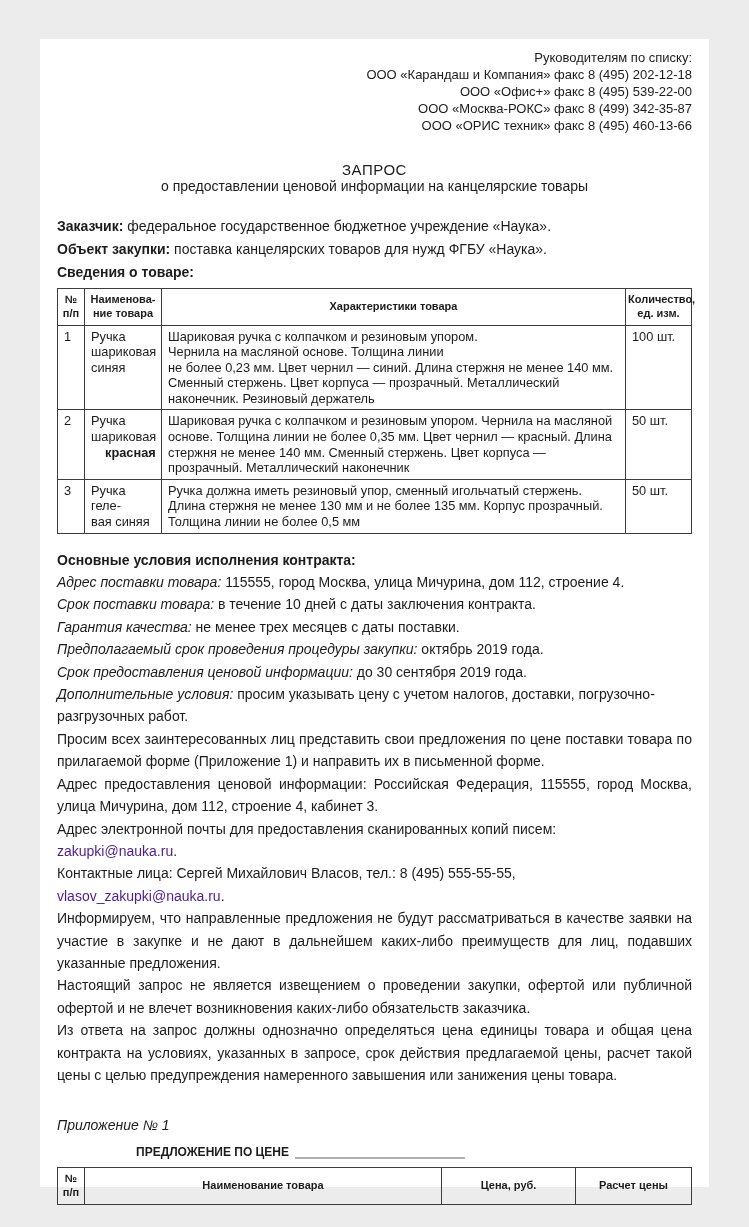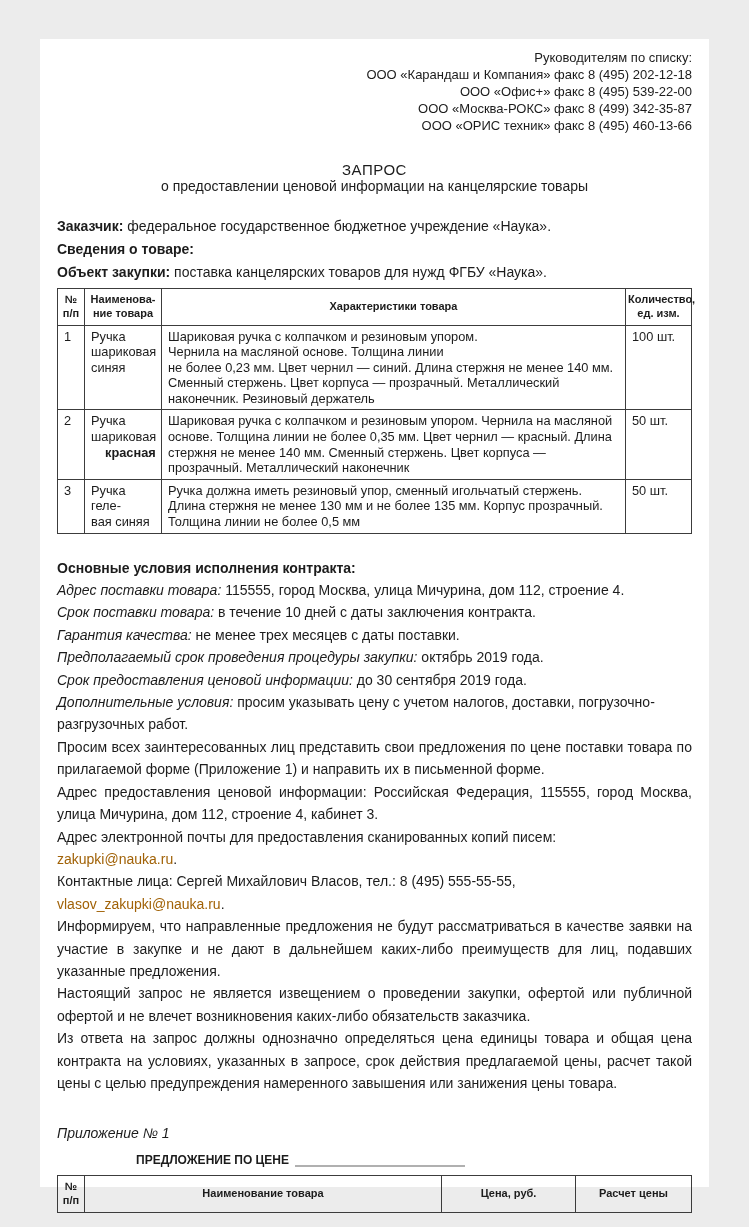--- a/index.html
+++ b/index.html
@@ -18,25 +18,25 @@
   table, th, td { border:1px solid #3c3c3c; }
   th { font-size:11px; font-weight:bold; text-align:center; vertical-align:middle; padding:4px 2px; line-height:1.25; white-space:pre-line; }
   td { font-size:12.8px; vertical-align:top; padding:3px 6px; line-height:15.6px; }
   .goods-table { margin-top:4px; }
   .goods-table .c-num { width:27px; }
   .goods-table .c-name { width:77px; }
   .goods-table .c-qty { width:66px; }
   .pre { white-space:pre-line; }
   .name-bold { display:block; font-weight:bold;margin-left:14px; }
 
-  .cond-title { margin-top:23px; font-size:14px; font-weight:bold; line-height:22.4px; }
+  .cond-title { margin-top:15px; font-size:14px; font-weight:bold; line-height:22.4px; }
   .cond-line { font-size:14px; line-height:22.4px; }
   .cond-line .lbl { font-style:italic; }
   .para { font-size:14px; line-height:22.4px; text-align:justify; }
-  .link { color:#a16207; text-decoration:none; }
+  .link { color:#4c1d95; text-decoration:none; }
 
   .appendix { margin-top:30px; text-align:left; font-size:14px; font-style:italic; line-height:18px; }
   .form-title-row { margin-top:9px; margin-left:79px; font-size:12px; font-weight:bold; display:flex; align-items:flex-end; }
   .form-title-row .blank { display:inline-block; width:170px; border-bottom:2px solid #b0b0b0; height:16px; margin-left:6px; }
 
   .price-table { margin-top:8px; }
   .price-table .c-num { width:27px; }
   .price-table .c-price { width:134px; }
   .price-table .c-calc { width:116px; }
 </style>
@@ -52,22 +52,22 @@
       <div>ООО «Офис+» факс 8 (495) 539-22-00</div>
       <div>ООО «Москва-РОКС» факс 8 (499) 342-35-87</div>
       <div>ООО «ОРИС техник» факс 8 (495) 460-13-66</div>
     </div>
 
     <div class="doc-title">ЗАПРОС</div>
     <div class="doc-subtitle">о предоставлении ценовой информации на канцелярские товары</div>
 
     <div class="intro">
       <div><b>Заказчик:</b><span> федеральное государственное бюджетное учреждение «Наука».</span></div>
+      <div><b>Объект закупки:</b><span> поставка канцелярских товаров для нужд ФГБУ «Наука».</span></div>
       <div><b>Сведения о товаре:</b></div>
-      <div><b>Объект закупки:</b><span> поставка канцелярских товаров для нужд ФГБУ «Наука».</span></div>
     </div>
 
     <table class="goods-table">
       <thead>
         <tr>
           <th class="c-num">№
 п/п</th>
           <th class="c-name">Наименова-
 ние товара</th>
           <th>Характеристики товара</th>

